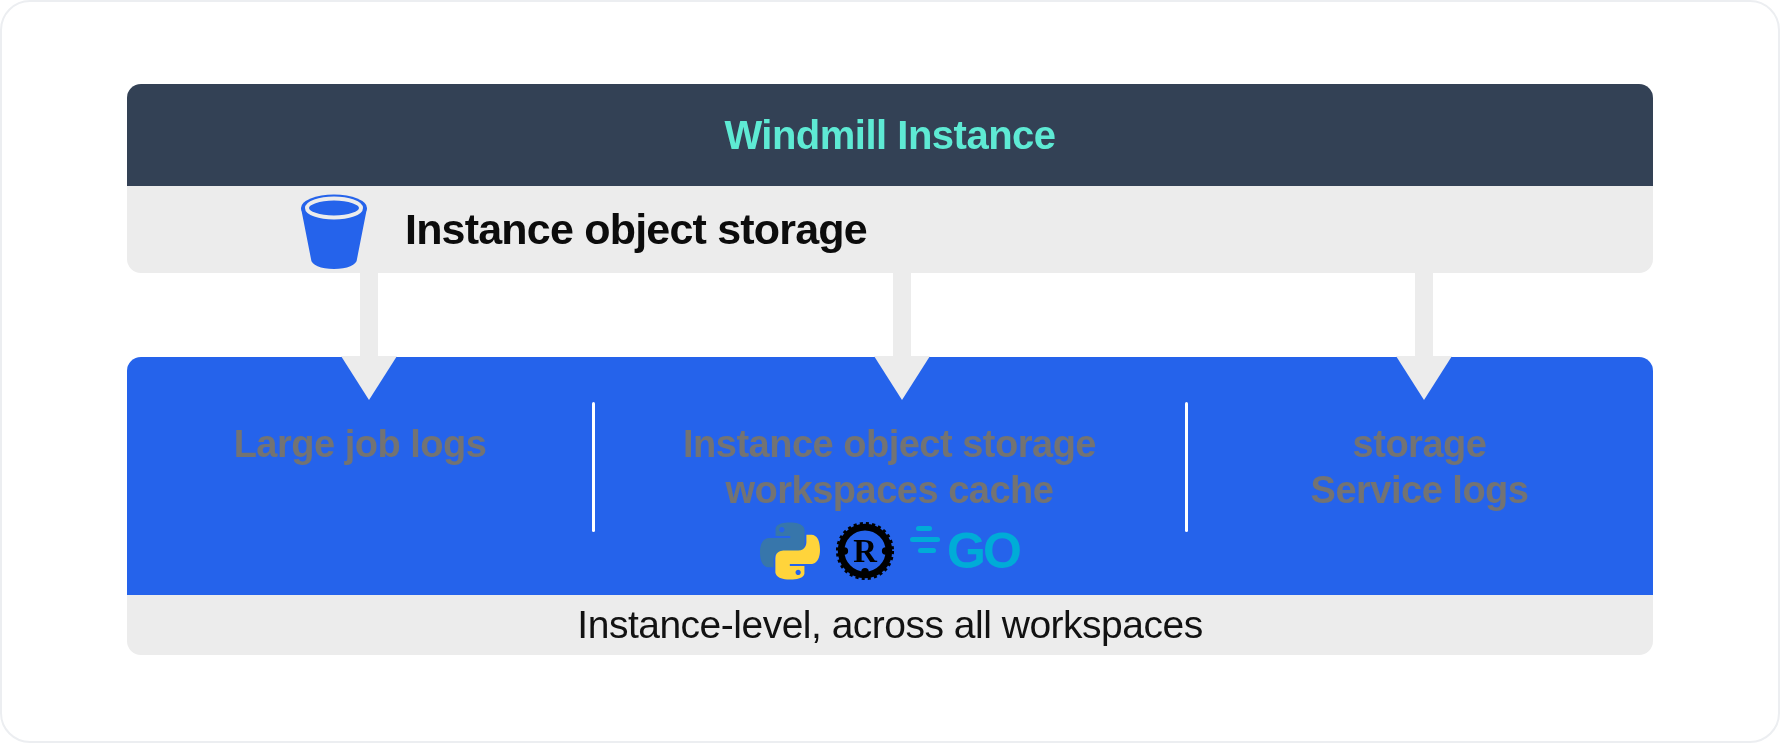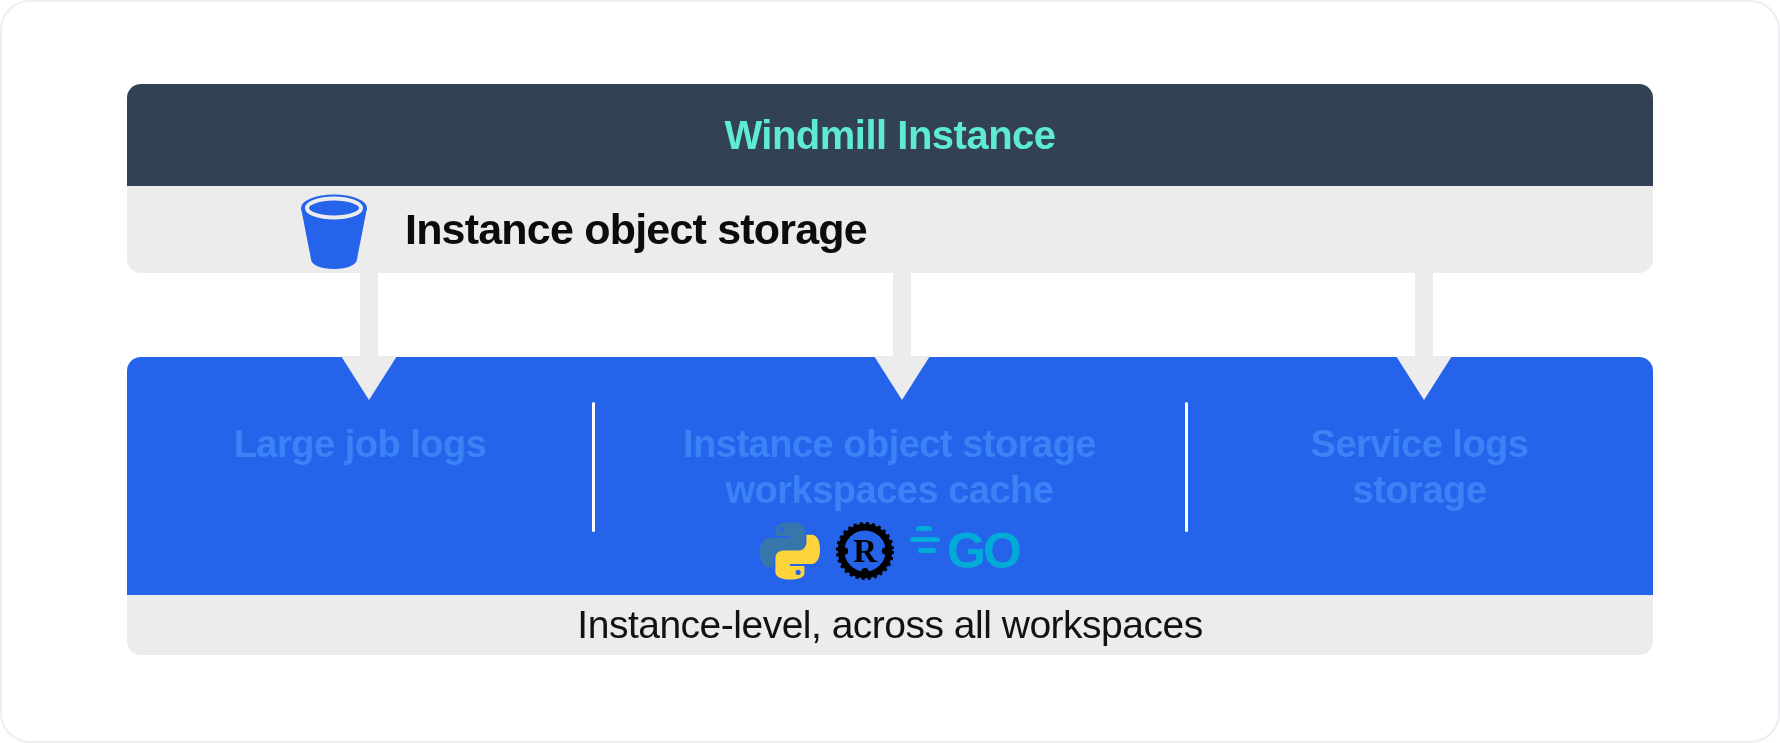--- a/index.html
+++ b/index.html
@@ -63,21 +63,21 @@
   }
   .panel-section {
     position: absolute; top: 357px; height: 238px; z-index: 2;
     display: flex; flex-direction: column; align-items: center;
     box-sizing: border-box; padding-top: 64px;
   }
   .section-left   { left: 127px;  width: 466px; }
   .section-middle { left: 593px;  width: 593px; }
   .section-right  { left: 1186px; width: 467px; }
   .section-line {
-    color: #3b82f6; font-weight: bold; font-size: 38px; line-height: 46px;
+    color: #737373; font-weight: bold; font-size: 38px; line-height: 46px;
     letter-spacing: -0.5px; text-align: center; white-space: nowrap;
   }
   .divider {
     position: absolute; top: 402px; width: 3px; height: 130px;
     background: #ffffff; border-radius: 2px; z-index: 2;
   }
   .divider-1 { left: 592px; }
   .divider-2 { left: 1185px; }
 
   
@@ -165,22 +165,22 @@
           <div class="go-line go-line-3"></div>
         </div>
         <span class="go-text">GO</span>
       </div>
     </div>
   </div>
 
   <div class="divider divider-2"></div>
 
   <div class="panel-section section-right">
+    <div class="section-line">storage</div>
     <div class="section-line">Service logs</div>
-    <div class="section-line">storage</div>
   </div>
 
   <div class="footer-bar">
     <span class="footer-label">Instance-level, across all workspaces</span>
   </div>
 
   <div class="frame"></div>
 </div>
 
 </body></html>

